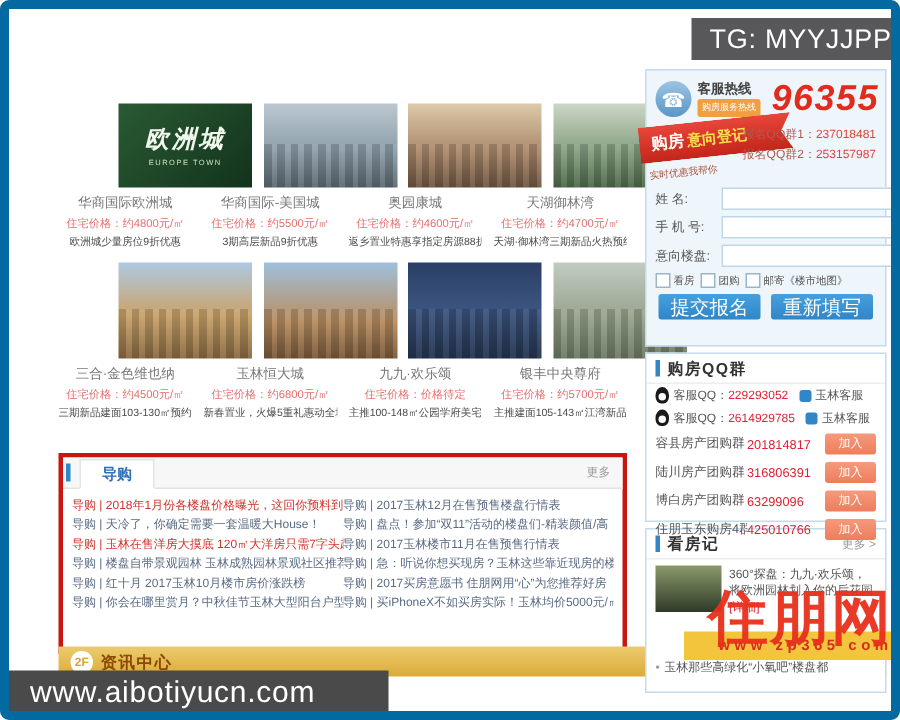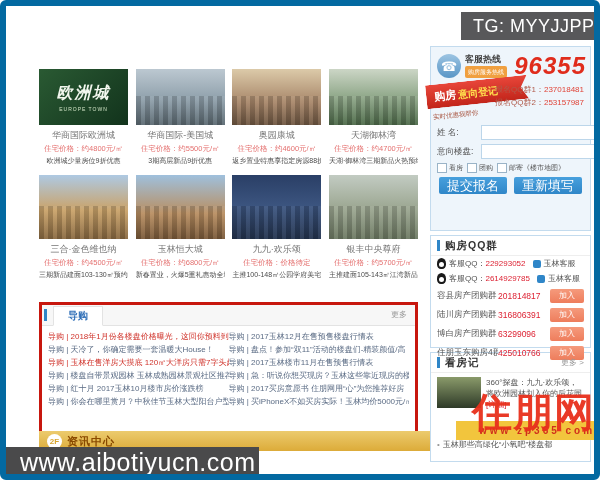--- a/index.html
+++ b/index.html
@@ -21,21 +21,21 @@
   .tabs-hl{position:absolute;left:118px;top:-3px;width:213px;height:28px;border:3px solid #c7170e;
            box-sizing:border-box;display:flex;align-items:center;justify-content:space-evenly;}
   .tab{color:#fff;font-size:9.5px;font-weight:bold;cursor:pointer;white-space:nowrap;}
   .tab.active{background:#fff;color:#ef7042;padding:3px 5px;}
 
   
   .cards{display:flex;justify-content:space-between;}
   .row1{margin-top:23px;}
   .row2{margin-top:9px;}
   .card{width:89px;text-align:center;cursor:pointer;}
-  .card-img{width:89px;position:relative;overflow:hidden;}
+  .card-img{width:89px;position:relative;overflow:hidden;margin-left:40px;}
   .row1 .card-img{height:56px;}
   .row2 .card-img{height:64px;}
   .card-img:not(.img1)::after{content:"";position:absolute;left:0;right:0;bottom:0;height:52%;
       background:repeating-linear-gradient(90deg,rgba(0,0,0,.16) 0 5px,rgba(255,255,255,.05) 5px 9px);}
   .img1{background:linear-gradient(135deg,#2a5a33,#12331c);display:flex;flex-direction:column;
         align-items:center;justify-content:center;}
   .img-title{color:#f2f7ee;font-size:16px;font-weight:bold;font-style:italic;letter-spacing:2px;}
   .img-sub{color:#cfe3c4;font-size:5px;margin-top:2px;letter-spacing:1px;}
   .img2{background:linear-gradient(#bcc8d1 0%,#8fa0ab 55%,#5c6a72 100%);}
   .img3{background:linear-gradient(#dccaa9 0%,#a8876a 60%,#6f5742 100%);}
@@ -119,21 +119,21 @@
   .feat-img{width:44px;height:31px;background:linear-gradient(#8a9a6a,#2e3a28);flex:none;margin-right:5px;}
   .feat-txt{font-size:8px;color:#555;line-height:11px;}
   .detail{color:#d23;margin-top:44px;}
   .v-item{display:flex;align-items:center;font-size:8px;color:#555;padding:2.5px 6px;white-space:nowrap;overflow:hidden;}
   .v-item .dot{color:#999;margin-right:3px;}
   .v-item .dot::before{content:"\2022";}
   .v-txt{overflow:hidden;}
 
   
   .wm-left{position:absolute;left:0;top:441px;width:253px;height:31px;background:#4a4a4b;color:#fff;
-           font-size:25px;line-height:31px;padding-left:14px;box-sizing:border-box;letter-spacing:.5px;}
+           font-size:20px;line-height:31px;padding-left:14px;box-sizing:border-box;letter-spacing:.5px;}
   .wm-right{position:absolute;right:-10px;top:386px;width:132px;z-index:5;}
   .wm-bar{position:absolute;left:-16px;right:-14px;top:29px;height:19px;background:#f2c53d;
           display:flex;align-items:center;justify-content:center;font-size:10px;font-weight:bold;
           color:#d0301c;letter-spacing:3px;}
   .wm-site{position:relative;z-index:2;font-size:40px;font-weight:bold;color:#e8301c;line-height:1;
            letter-spacing:1px;opacity:.95;}
 </style>
 </head>
 <body>
 
@@ -251,20 +251,24 @@
       <div class="signup">
         <div class="signup-line"><span>报名QQ群1：</span><b>237018481</b></div>
         <div class="signup-line"><span>报名QQ群2：</span><b>253157987</b></div>
       </div>
       <div class="reg-form">
         <div class="f-row">
           <span class="f-label">姓  名:</span>
           <input class="f-input" style="">
         </div>
         <div class="f-row">
+          <span class="f-label">手 机 号:</span>
+          <input class="f-input" style="">
+        </div>
+        <div class="f-row">
           <span class="f-label">意向楼盘:</span>
           <input class="f-input" style="">
         </div>
         <div class="cb-row">
           <span class="cb"></span>
             <span>看房</span>
           <span class="cb"></span>
             <span>团购</span>
           <span class="cb"></span>
             <span>邮寄《楼市地图》</span>

